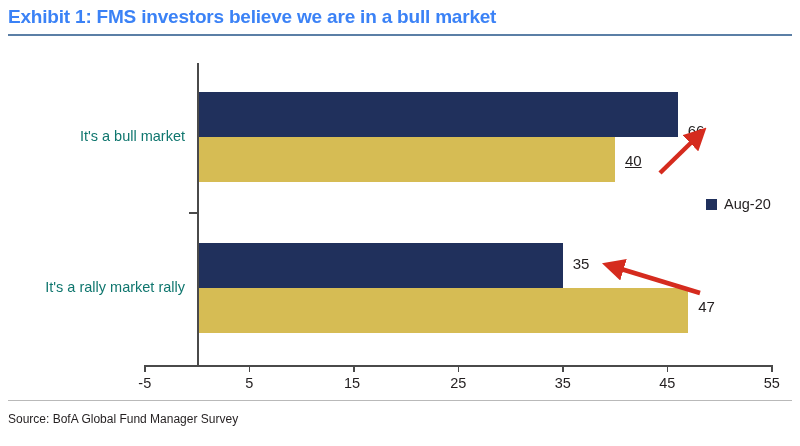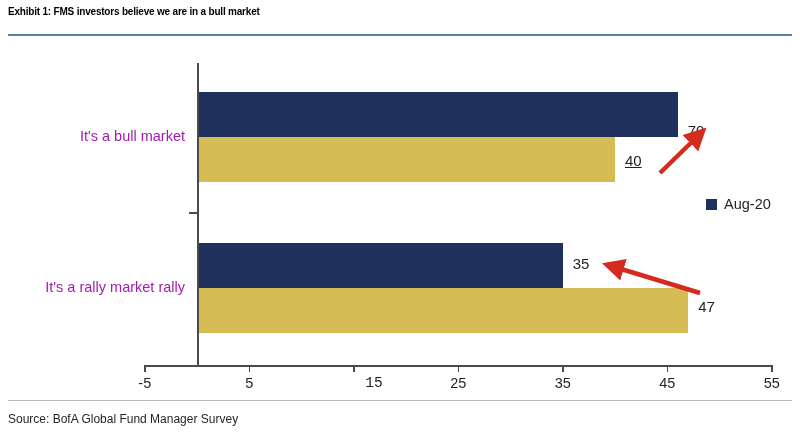--- a/index.html
+++ b/index.html
@@ -14,24 +14,24 @@
     color: #231f20;
     overflow: hidden;
     position: relative;
   }
 
   
   #exhibit-title {
     position: absolute;
     left: 8px;
     top: 6px;
-    font-size: 10px;
+    font-size: 19px;
     font-weight: bold;
     letter-spacing: -0.2px;
-    color: #000000;
+    color: #3b82f6;
     white-space: nowrap;
   }
   #title-rule {
     position: absolute;
     left: 8px;
     top: 34px;
     width: 784px;
     height: 2px;
     background: #5b7fa6;
   }
@@ -103,21 +103,21 @@
     font-size: 15px;
     color: #231f20;
     white-space: nowrap;
   }
 
   
   .category-label {
     position: absolute;
     right: 615px;
     font-size: 14.5px;
-    color: #a21caf;
+    color: #0f766e;
     white-space: nowrap;
     text-align: right;
   }
 
   
   #legend {
     position: absolute;
     left: 706px;
     top: 148px;
     text-align: center;
@@ -178,34 +178,34 @@
   <div id="value-axis-line"></div>
   <div id="category-tick"></div>
   <div id="x-axis-line"></div>
 
   <div id="x-axis-ticks">
       <div class="x-tick" style="left: 144px;"></div>
       <div class="x-tick-label" style="left: 144.75px;">-5</div>
       <div class="x-tick" style="left: 248.5px;"></div>
       <div class="x-tick-label" style="left: 249.25px;">5</div>
       <div class="x-tick" style="left: 353px;"></div>
-      <div class="x-tick-label" style="left: 374px; font-family: Liberation Mono, monospace;">15</div>
+      <div class="x-tick-label" style="left: 352px;">15</div>
       <div class="x-tick" style="left: 457.5px;"></div>
       <div class="x-tick-label" style="left: 458.25px; text-align: center;">25</div>
       <div class="x-tick" style="left: 562px;"></div>
       <div class="x-tick-label" style="left: 562.75px;">35</div>
       <div class="x-tick" style="left: 666.5px;"></div>
       <div class="x-tick-label" style="left: 667.25px;">45</div>
       <div class="x-tick" style="left: 771px;"></div>
       <div class="x-tick-label" style="left: 771.75px;">55</div>
     </div>
 
   <div id="bars-layer">
       <div class="bar navy" style="top: 52px; height: 45px; width: 478.7px; background: rgb(32, 48, 92);"></div>
-      <div class="bar-value-label" style="left: 687.7px; top: 82px;">70</div>
+      <div class="bar-value-label" style="left: 687.7px; top: 82px;">66</div>
       <div class="bar gold" style="top: 97px; height: 45px; width: 416px; background: rgb(214, 188, 84);"></div>
       <div class="bar-value-label" style="left: 625px; top: 112px; text-decoration: underline;">40</div>
       <div class="bar navy" style="top: 203px; height: 45px; width: 363.75px; background: rgb(32, 48, 92);"></div>
       <div class="bar-value-label" style="left: 572.75px; top: 215px;">35</div>
       <div class="bar gold" style="top: 248px; height: 45px; width: 489.15px; background: rgb(214, 188, 84);"></div>
       <div class="bar-value-label" style="left: 698.15px; top: 258px;">47</div>
     </div>
 
   <div id="category-labels">
       <div class="category-label" style="top: 88px;">It's a bull market</div>

